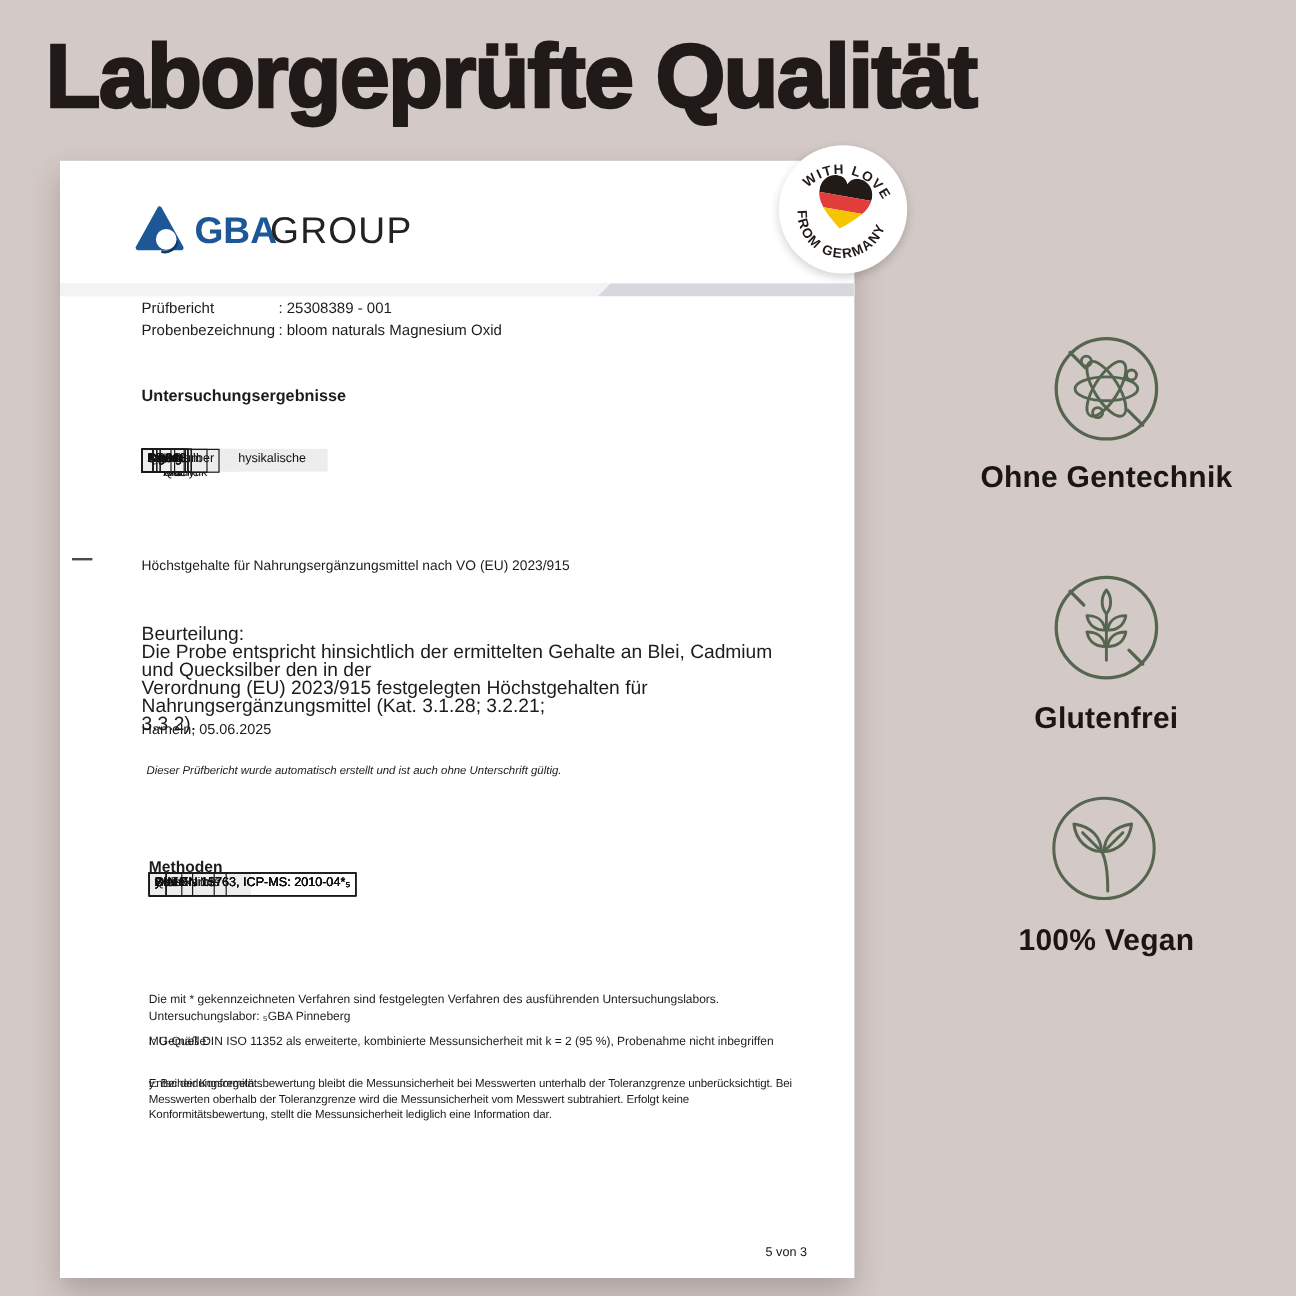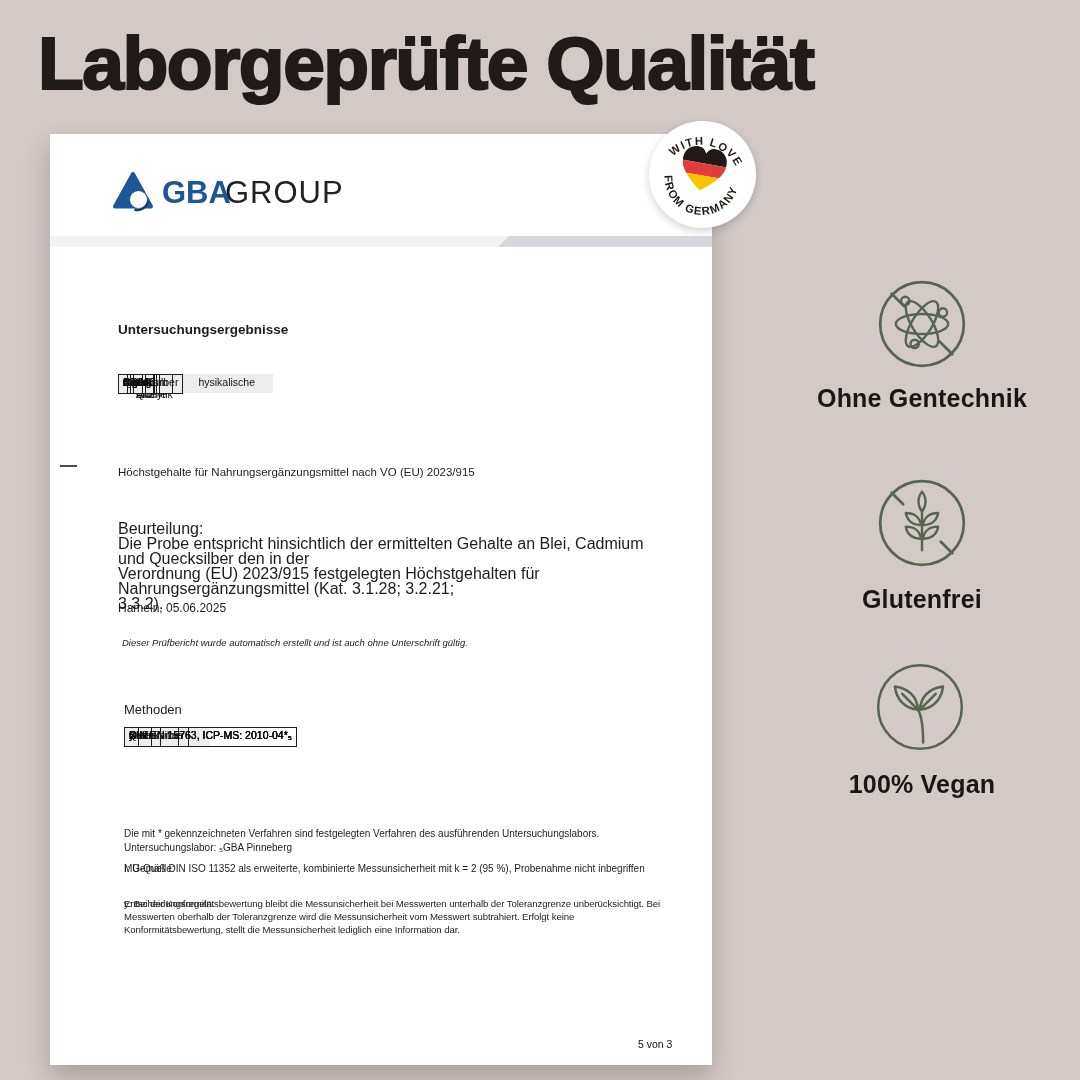--- a/index.html
+++ b/index.html
@@ -14,21 +14,21 @@
   .paper *{position:absolute;}
   .band-light{left:0;top:102px;width:662px;height:11px;background:#f3f3f6;}
   .band-dark{left:448px;top:102px;width:214px;height:11px;background:#d7d7de;
              clip-path:polygon(11px 0,100% 0,100% 100%,0 100%);}
   .logo-svg{left:62px;top:36px;}
   .meta{left:68px;top:114px;font-size:12.5px;line-height:18px;position:absolute;}
   .meta .row{position:static;display:flex;}
   .meta .lbl{position:static;width:114px;}
   .meta .val{position:static;}
   .h-results{left:68px;top:188px;font-size:13.5px;font-weight:700;}
-  .h-methods{left:74px;top:568px;font-size:13px;font-weight:400;}
+  .h-methods{left:74px;top:581px;font-size:13px;font-weight:700;}
   table{position:absolute;border-collapse:collapse;table-layout:fixed;font-size:10.5px;color:#111;}
   .t-results{left:68px;top:240px;width:508px;}
   .t-methods{left:74px;top:593px;width:493px;}
   thead td{background:#ededed;padding:2px 18px;height:15px;border:none;}
   tbody td{border:1.2px solid #1b1b1b;padding:1px 4px;height:15.5px;overflow:hidden;white-space:nowrap;}
   .note-hg{left:68px;top:332px;font-size:11.5px;}
   .assessment{left:68px;top:387px;font-size:16px;line-height:15px;width:545px;}
   .assessment span{position:static;}
   .preline{white-space:pre-line;}
   .place-date{left:68px;top:467px;font-size:12px;}
@@ -62,20 +62,30 @@
         <path d="M35.5,30.5 A10,10 0 0 1 22.5,39.5" fill="none" stroke="#0e3a63" stroke-width="2.4"></path>
         <circle cx="26.5" cy="29.5" r="8.6" fill="#ffffff"></circle>
       </g>
       <text x="50" y="32.5" font-family="Liberation Sans, sans-serif" font-size="31" font-weight="700" fill="#1d5796">GBA</text>
       <text x="113" y="32.5" font-family="Liberation Sans, sans-serif" font-size="31" font-weight="400" letter-spacing="1" fill="#222222">GROUP</text>
     </svg>
 
     <div class="band-light"></div>
     <div class="band-dark"></div>
 
+    <div class="meta">
+      <div class="row">
+        <span class="lbl">Prüfbericht</span>
+        <span class="val">: 25308389 - 001</span>
+      </div>
+      <div class="row">
+        <span class="lbl">Probenbezeichnung</span>
+        <span class="val">: bloom naturals Magnesium Oxid</span>
+      </div>
+    </div>
 
     <div class="h-results">Untersuchungsergebnisse</div>
 
     <table class="t-results">
       <colgroup>
           <col style="width:171px">
           <col style="width:68px">
           <col style="width:86px">
           <col style="width:57px">
           <col style="width:62px">

